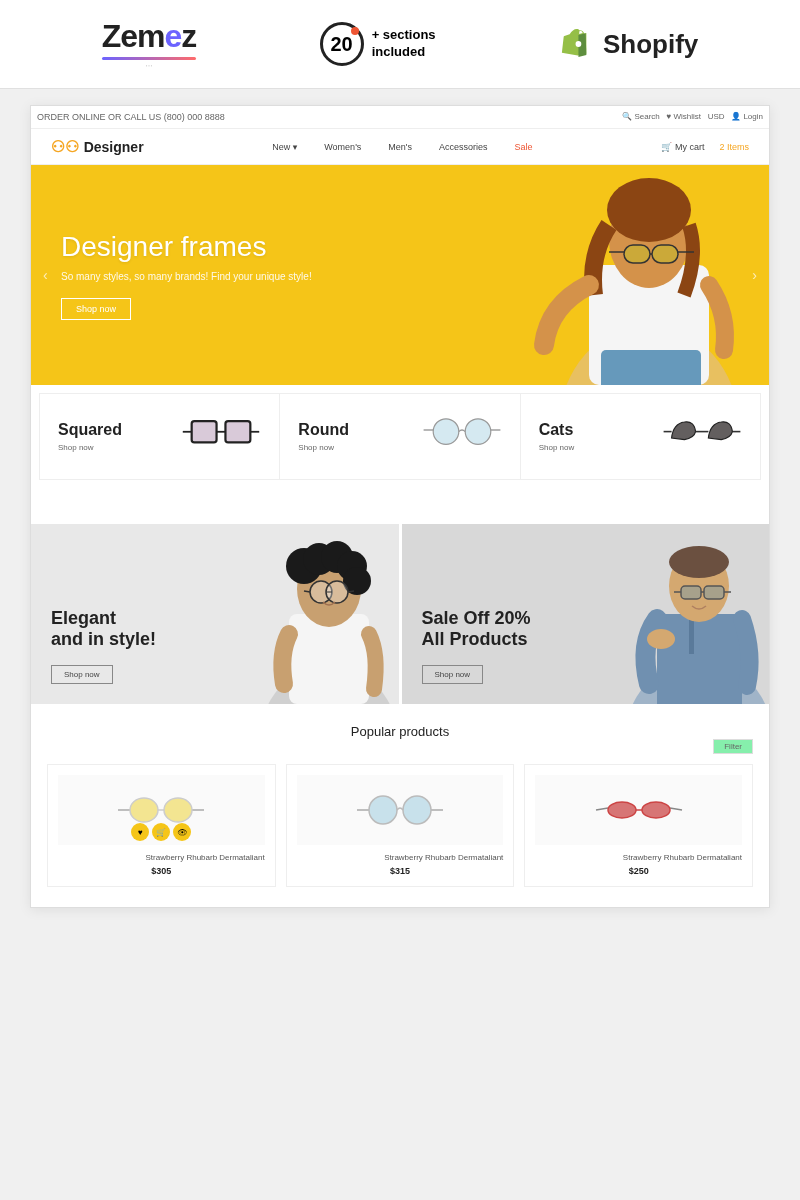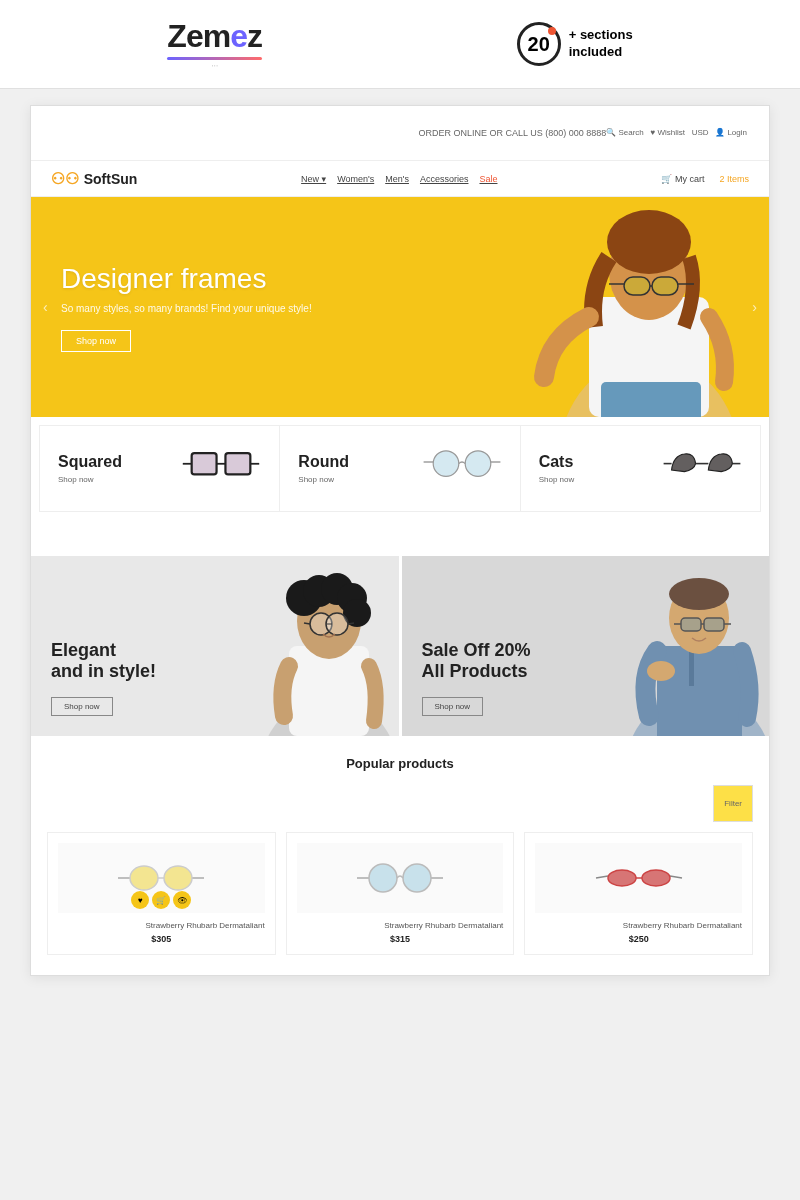--- a/index.html
+++ b/index.html
@@ -72,22 +72,22 @@
       background: #fff;
       margin: 16px 30px;
       border: 1px solid #ddd;
       box-shadow: 0 2px 12px rgba(0,0,0,0.08);
       overflow: hidden;
     }
 
     
     .site-topbar {
       background: #fff;
-      text-align: right;
-      padding: 22px;
+      text-align: left;
+      padding: 6px;
       font-size: 9px;
       color: #666;
       border-bottom: 1px solid #eee;
     }
 
     
     .site-nav {
       display: flex;
       justify-content: space-between;
       align-items: center;
@@ -102,25 +102,24 @@
       font-size: 14px;
       font-weight: 700;
       color: #222;
     }
     .logo-glasses {
       color: #f5a623;
       font-size: 16px;
     }
     .site-menu {
       display: flex;
-      gap: 11px;
+      gap: 27px;
       list-style: none;
       font-size: 9px;
       color: #444;
-      text-decoration: underline;
     }
     .site-menu li { cursor: pointer; }
     .site-actions {
       display: flex;
       gap: 10px;
       font-size: 9px;
       color: #444;
       align-items: center;
     }
 
@@ -257,33 +256,32 @@
     }
 
     
     .popular-section {
       padding: 20px 16px;
       background: #fff;
     }
     .popular-title {
       text-align: center;
       font-size: 13px;
-      font-weight: 700;
+      font-weight: 400;
       color: #222;
-      margin-bottom: 14px;
     }
     .filter-bar {
       display: flex;
       justify-content: flex-end;
       margin-bottom: 10px;
     }
     .filter-btn {
       border: 1px solid #ddd;
-      background: #fde047;
-      padding: 13px 10px;
+      background: #86efac;
+      padding: 2px 10px;
       font-size: 8px;
       cursor: pointer;
       color: #666;
     }
     .products-grid {
       display: flex;
       gap: 10px;
     }
     .product-card {
       flex: 1;
@@ -348,33 +346,42 @@
       <span>20</span>
       <div class="dot"></div>
     </div>
     <div class="sections-text">
       <span>+</span>
       <span>sections</span><br>
       <span>included</span>
     </div>
   </div>
 
+  <div class="shopify-logo">
+    <svg class="shopify-icon" viewBox="0 0 50 50" fill="none">
+      <path d="M38 10c-0.3-0.2-0.7-0.3-1-0.1l-2 0.6c-0.4-1.2-1.1-2.3-2-3.1C31.8 6.5 30.5 6 29 6c-0.1 0-0.2 0-0.3 0c-0.4-0.5-0.8-1-1.3-1.3C26.5 4.2 25.5 4 24.5 4C21 4 17.6 6.7 14.8 11.5l-6.3 2c-1.8 0.6-1.9 0.6-2.1 2.3L4 37l22 4l12-2.6L38 10z" fill="#95BF47"></path>
+      <path d="M37 10l-10 2.5V43l11-2.6L37 10z" fill="#5E8E3E"></path>
+      <path d="M29 6c-0.1 0.1-0.1 0.3-0.1 0.5c0.1 0 0.1 0 0.2 0c0.9 0 1.7 0.3 2.4 0.9c0.6 0.6 1.1 1.4 1.4 2.3l-4.8 1.5C28 8.7 28.5 7.2 29 6z" fill="#fff"></path>
+      <circle cx="27" cy="25" r="4" fill="#fff"></circle>
+    </svg>
+    <span>Shopify</span>
+  </div>
 </div>
 
 <div class="site-container">
 
   <div class="site-topbar">
     <span>ORDER ONLINE OR CALL US (800) 000 8888</span>
     <span style="float:right; font-size:8px;">🔍 Search &nbsp; ♥ Wishlist &nbsp; USD &nbsp; 👤 Login</span>
   </div>
 
   <div class="site-nav">
     <div class="site-logo">
       <span class="logo-glasses">⚇⚇</span>
-      <span>SoftSun</span>
+      <span>Designer</span>
     </div>
     <ul class="site-menu">
       <li>New ▾</li>
       <li>Women's</li>
       <li>Men's</li>
       <li>Accessories</li>
       <li style="color:#e53;">Sale</li>
     </ul>
     <div class="site-actions">
       🛒 My cart &nbsp; <span style="color:#f5a623;">2 Items</span>

